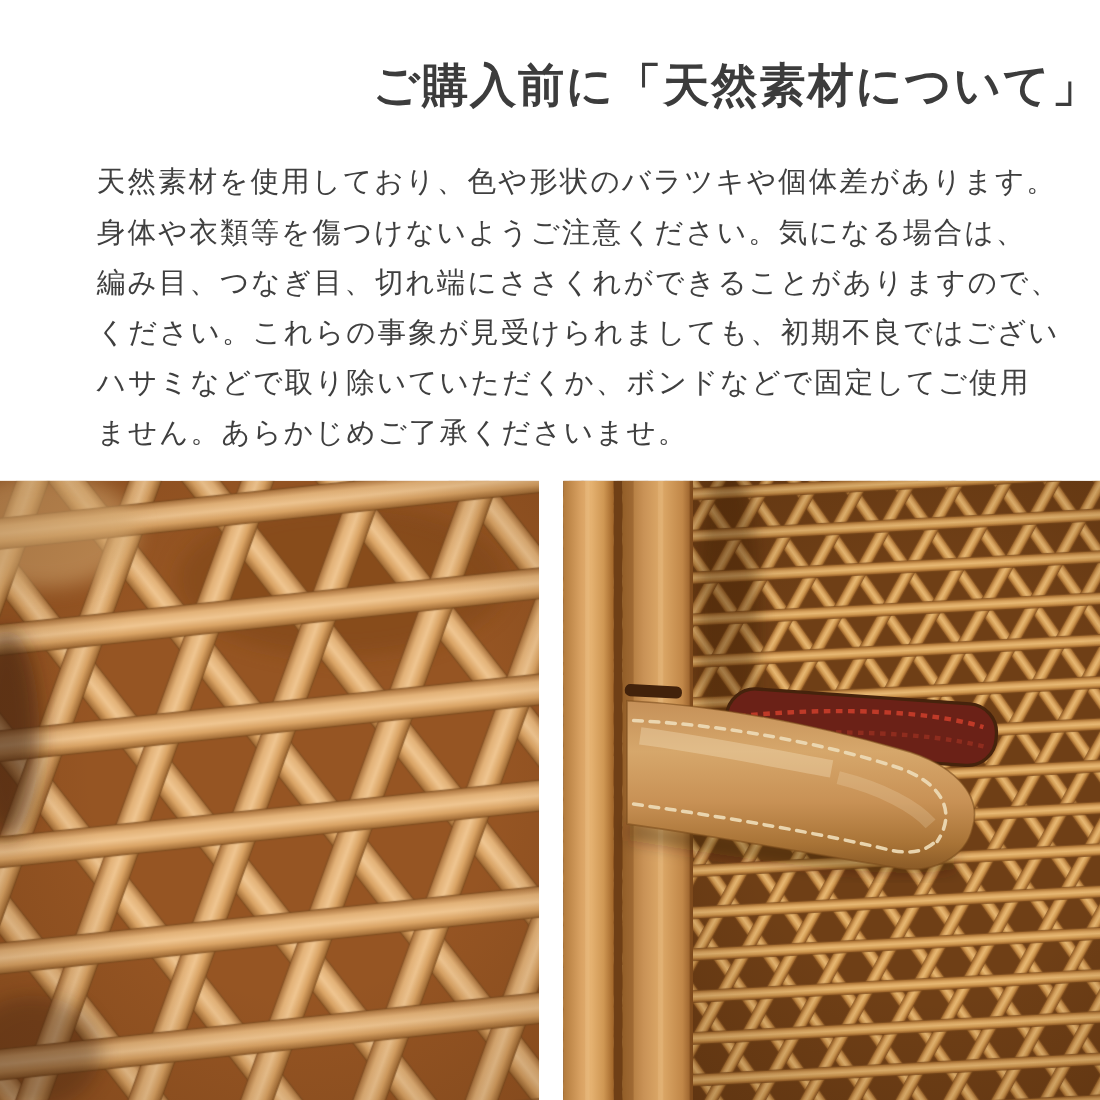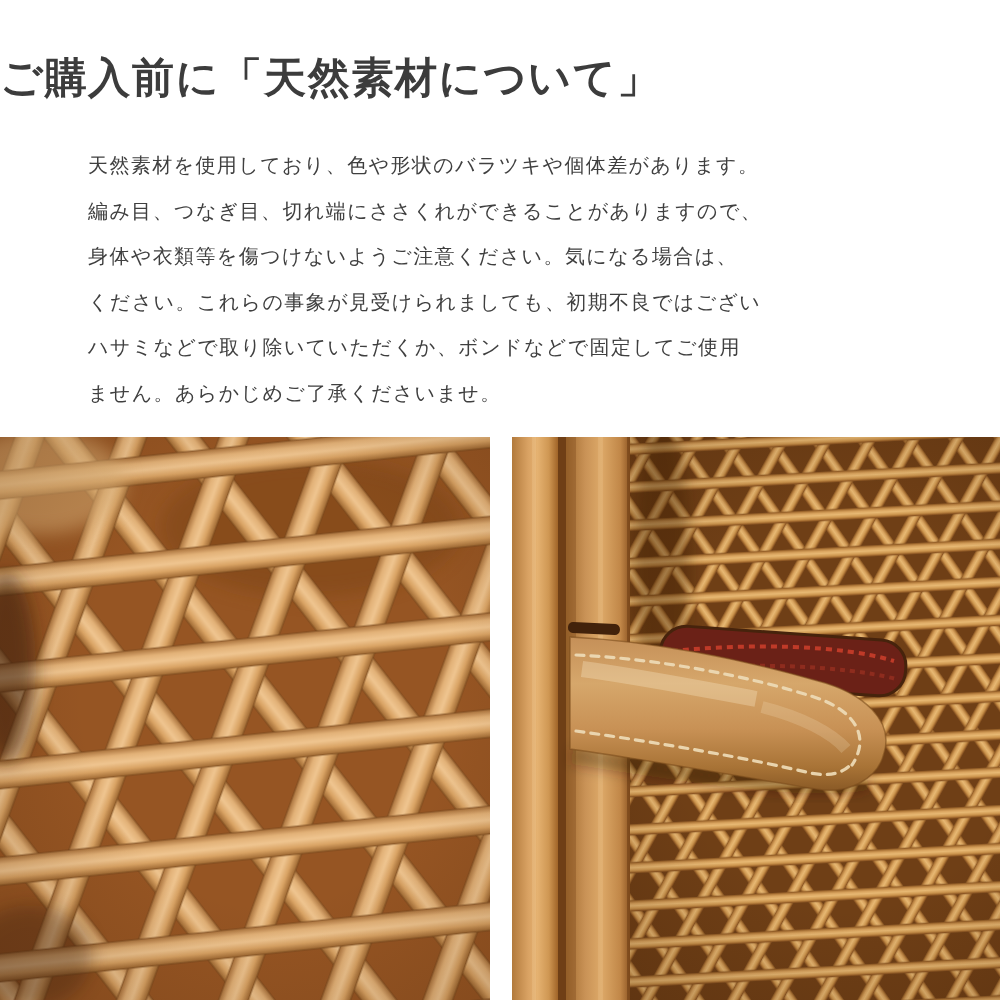--- a/index.html
+++ b/index.html
@@ -5,27 +5,27 @@
   * { margin:0; padding:0; box-sizing:border-box; }
   html,body { background:#ffffff; }
   .page {
     position:relative; width:1000px; height:1000px;
     background:#ffffff; overflow:hidden;
     font-family:"Liberation Sans", sans-serif;
     color:#3d3d3d;
   }
   .heading {
     position:absolute; top:50px; left:0; width:1000px;
-    text-align:left;
+    text-align:right;
     font-size:42px; font-weight:700; letter-spacing:0.04em;
     color:#3c3c3c;
   }
   .notice {
     position:absolute; top:143px; left:88px; width:844px;
-    font-size:20px; font-weight:400; color:#3f3f3f;
+    font-size:26px; font-weight:400; color:#3f3f3f;
   }
   .notice .line {
     display:block; height:45.5px; line-height:45.5px;
     letter-spacing:0.07em; white-space:nowrap;
   }
   .photos {
     position:absolute; top:437px; left:0; width:1000px; height:563px;
     display:flex; gap:22px;
   }
   figure { margin:0; padding:0; line-height:0; }
@@ -34,22 +34,22 @@
 </style>
 </head>
 <body>
 
 <div class="page">
 
   <h1 class="heading">ご購入前に「天然素材について」</h1>
 
   <div class="notice">
     <span class="line">天然素材を使用しており、色や形状のバラツキや個体差があります。</span>
+    <span class="line">身体や衣類等を傷つけないようご注意ください。気になる場合は、</span>
     <span class="line">編み目、つなぎ目、切れ端にささくれができることがありますので、</span>
-    <span class="line">身体や衣類等を傷つけないようご注意ください。気になる場合は、</span>
     <span class="line">ください。これらの事象が見受けられましても、初期不良ではござい</span>
     <span class="line">ハサミなどで取り除いていただくか、ボンドなどで固定してご使用</span>
     <span class="line">ません。あらかじめご了承くださいませ。</span>
   </div>
 
   <div class="photos">
 
     <figure class="photo-left">
       <svg width="490" height="563" viewBox="0 0 490 563" xmlns="http://www.w3.org/2000/svg">
         <defs>

